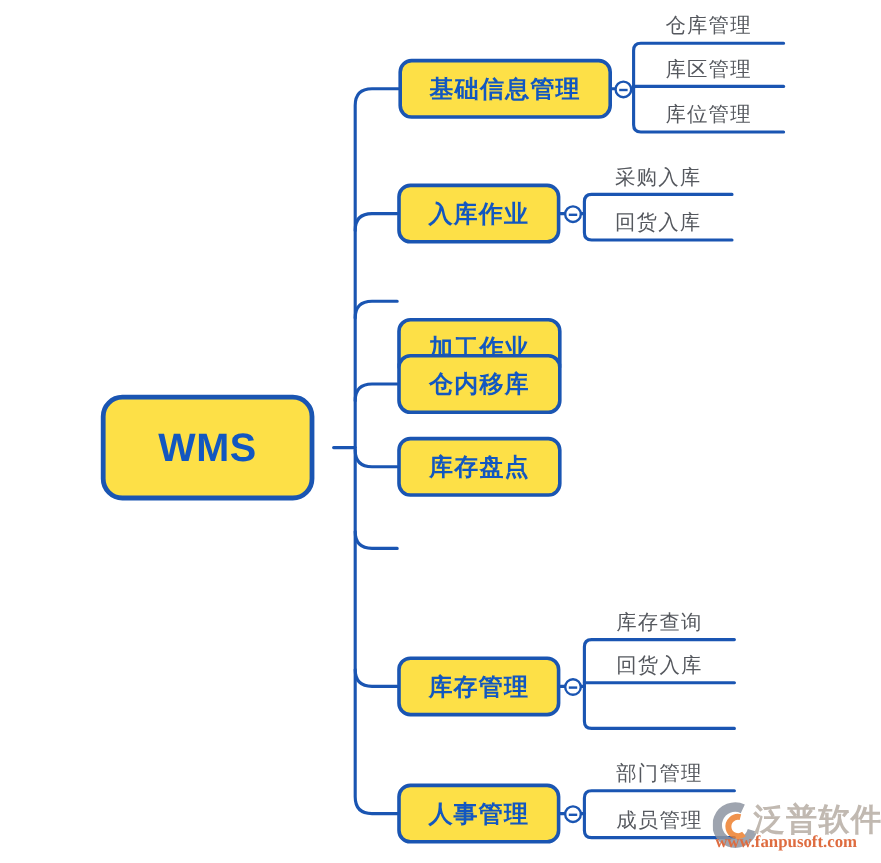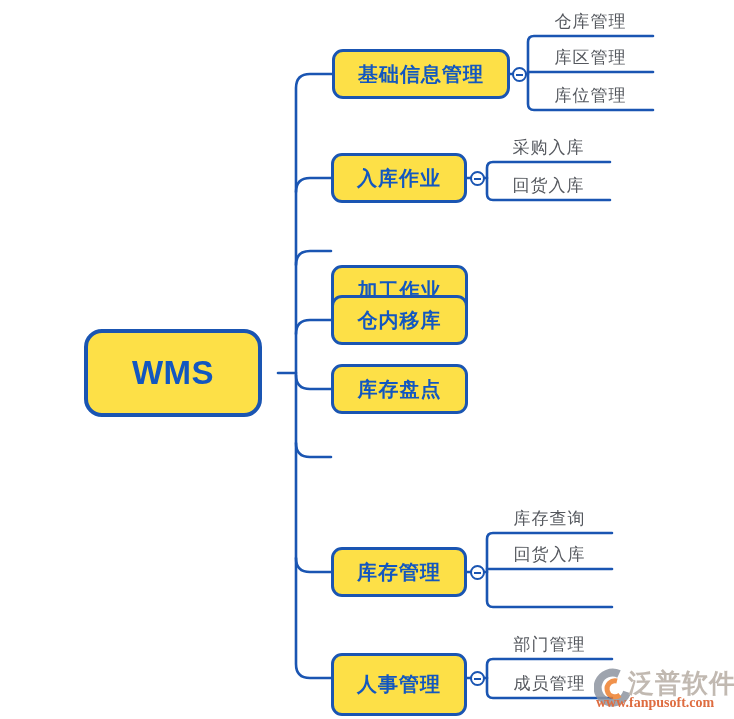--- a/index.html
+++ b/index.html
@@ -75,21 +75,21 @@
   </svg>
 
   <div class="topic root" style="left:84px;top:329px;width:178px;height:88px;">WMS</div>
 
   <div class="topic" style="left:332px;top:49px;width:178px;height:50px;">基础信息管理</div>
   <div class="topic" style="left:331px;top:153px;width:136px;height:50px;">入库作业</div>
   <div class="topic" style="left:331px;top:226px;width:137px;height:50px;margin-top:39px;">加工作业</div>
   <div class="topic" style="left:331px;top:295px;width:137px;height:50px;">仓内移库</div>
   <div class="topic" style="left:331px;top:364px;width:137px;height:50px;">库存盘点</div>
   <div class="topic" style="left:331px;top:547px;width:136px;height:50px;">库存管理</div>
-  <div class="topic" style="left:331px;top:653px;width:136px;height:63px;">人事管理</div>
+  <div class="topic" style="left:331px;top:653px;width:136px;height:50px;">人事管理</div>
 
   <div class="collapse" style="left:512px;top:67px;">
     <span class="bar"></span>
   </div>
   <div class="collapse" style="left:470px;top:171px;">
     <span class="bar"></span>
   </div>
   <div class="collapse" style="left:470px;top:565px;">
     <span class="bar"></span>
   </div>

